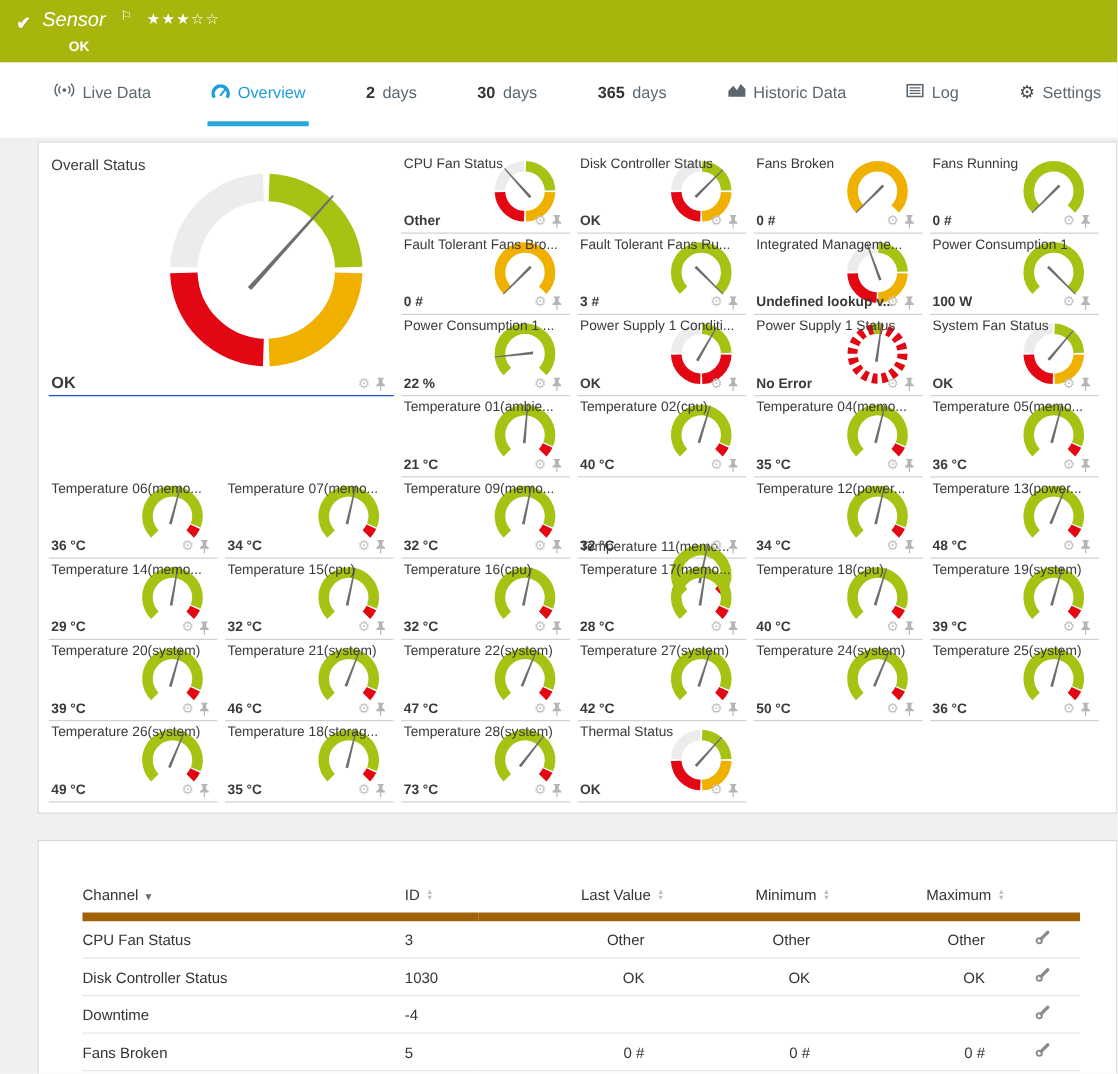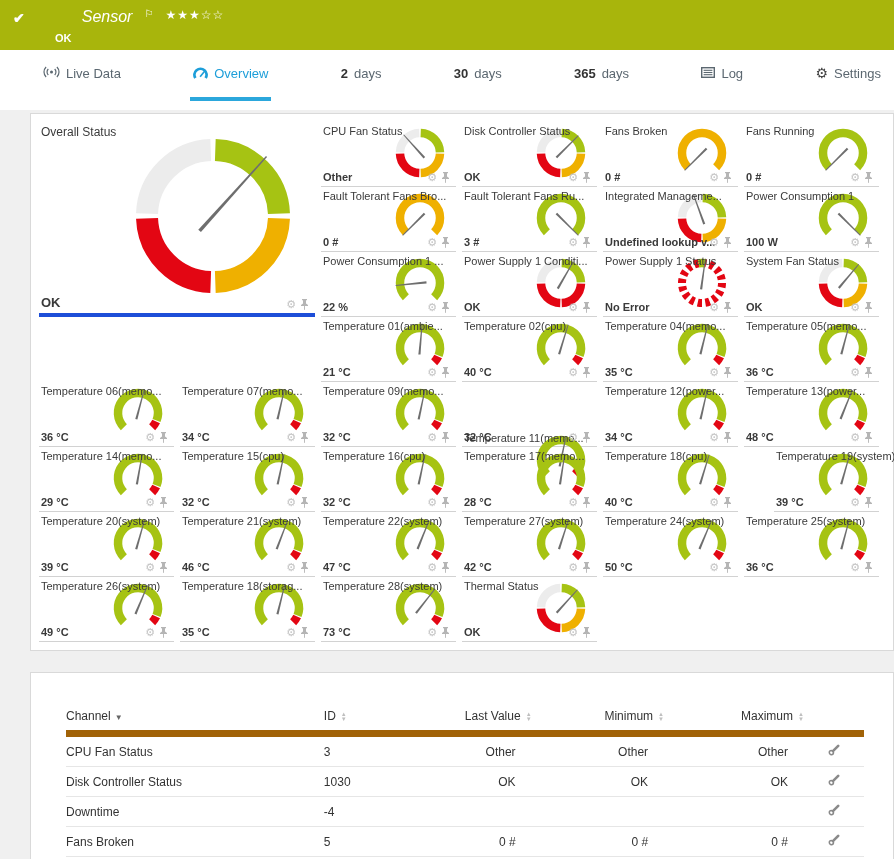--- a/index.html
+++ b/index.html
@@ -5,21 +5,21 @@
   * { box-sizing: border-box; }
   html,body { margin:0; padding:0; }
   body {
     width:894px; height:859px; overflow:hidden; position:relative;
     background:#f0f0f0; font-family:"Liberation Sans", sans-serif; color:#333;
   }
   
   .topbar { height:50px; background:#a8b50c; color:#fff; padding:7px 0 0 13px; }
   .topbar-row1 { display:flex; align-items:flex-start; font-size:16px; line-height:20px; }
   .check { font-size:14px; font-weight:bold; margin-right:9px; margin-top:1px; }
-  .kind { font-style:italic; margin-right:7px;margin-left:48px; }
+  .kind { font-style:italic; margin-right:7px; }
   .flag { font-size:10px; margin-left:5px; margin-top:-3px; }
   .stars { font-size:12px; letter-spacing:1px; margin-left:12px; margin-top:-2px; }
   .topbar-row2 { margin-left:42px; margin-top:4px; font-size:11px; font-weight:bold; }
   
   .tabs { background:#fff; height:60px; display:flex; justify-content:space-between;
           padding:0 10px 0 40px; }
   .tab { display:flex; align-items:center; gap:6px; font-size:13px; color:#5b6770;
          border-bottom:4px solid transparent; margin-bottom:9px; padding:0 3px; cursor:pointer; }
   .tab.active { color:#1d9ed9; border-bottom-color:#2ba7dc; }
   .tab .bold { font-weight:bold; color:#333; }
@@ -32,21 +32,21 @@
   .grid { display:grid; grid-template-columns:repeat(6,141px); grid-auto-rows:65px; }
   .card { position:relative; margin-right:6px; border-bottom:1px solid #d2d2d2; }
   .card-title { position:absolute; top:3px; left:2px; font-size:11px; color:#3a3a3a;
                 white-space:nowrap; overflow:hidden; max-width:133px; z-index:2; }
   .card-value { position:absolute; bottom:3px; left:2px; font-size:11px; font-weight:bold;
                 color:#3a3a3a; white-space:nowrap; z-index:2; }
   .card-gauge { position:absolute; top:4px; right:9px; width:54px; height:54px; z-index:1; }
   .card-icons { position:absolute; bottom:3px; right:6px; display:flex; gap:4px;
                 align-items:center; z-index:3; }
   .gear-small { font-size:11px; color:#c4c4c4; line-height:1; cursor:pointer; }
-  .card.overall { border-bottom:4px solid #1d4ed8; }
+  .card.overall { border-bottom:1px solid #1d4ed8; }
   .card.overall .card-title { font-size:12px; }
   .card.overall .card-value { font-size:13px; }
   .card.overall .card-gauge { top:6px; right:auto; left:86px; width:176px; height:176px; }
   
   table { border-collapse:collapse; width:798px; font-size:12px; color:#333; }
   th { font-weight:normal; text-align:left; padding:6px 0 7px 0; border-bottom:7px solid #a16207; }
   td { padding:7px 0; border-bottom:1px solid #e6e6e6; }
   th.r, td.r { text-align:right; }
   td.r { padding-right:16px; }
   .sort-pair { display:inline-flex; flex-direction:column; margin-left:5px; vertical-align:middle;
@@ -91,20 +91,26 @@
     </div>
     <div class="tab">
       <span class="bold">30</span>
       <span>days</span>
     </div>
     <div class="tab">
       <span class="bold">365</span>
       <span>days</span>
     </div>
     <div class="tab">
+      <span><svg width="15" height="12" viewBox="0 0 15 12">
+          <path d="M0.7 11.3 V6.8 L4.6 2.6 L7.6 6.2 L10.6 1.2 L14.3 5.2 V11.3 Z" fill="#5b6770"></path>
+        </svg></span>
+      <span>Historic Data</span>
+    </div>
+    <div class="tab">
       <span><svg width="14" height="11" viewBox="0 0 14 11">
           <rect x="0.7" y="0.7" width="12.6" height="9.6" fill="none" stroke="#5b6770" stroke-width="1.4"></rect>
           <line x1="2.6" y1="3.3" x2="11.4" y2="3.3" stroke="#5b6770" stroke-width="1.1"></line>
           <line x1="2.6" y1="5.5" x2="11.4" y2="5.5" stroke="#5b6770" stroke-width="1.1"></line>
           <line x1="2.6" y1="7.7" x2="11.4" y2="7.7" stroke="#5b6770" stroke-width="1.1"></line>
         </svg></span>
       <span>Log</span>
     </div>
     <div class="tab">
       <span><span class="gear-glyph">⚙</span></span>
@@ -618,21 +624,21 @@
             </svg></div>
     <div class="card-value">40 °C</div>
     <span class="card-icons">
       <span class="gear-small">⚙</span>
       <svg class="pin" width="9" height="11" viewBox="0 0 9 11">
               <path d="M2 0 h5 v1 l-1 .6 v2.8 l2 1.6 v1 H1 v-1 l2 -1.6 V1.6 L2 1 z" fill="#b5b5b5"></path>
               <rect x="4.05" y="6.8" width="0.9" height="4" fill="#b5b5b5"></rect>
             </svg>
     </span>
   </div>
-        <div class="card" style="grid-area: 6 / 6; margin-left: 30px;">
+        <div class="card" style="grid-area: 6 / 6;">
     <div class="card-title">Temperature 19(system)</div>
     <div class="card-gauge"><svg width="54" height="54" viewBox="0 0 54 54">
               <path d="M 12.86 41.14 A 20 20 0 1 1 45.54 34.49" fill="none" stroke="#a6c313" stroke-width="8.5"></path>
               <path d="M 45.13 35.45 A 20 20 0 0 1 41.14 41.14" fill="none" stroke="#e30613" stroke-width="8.5"></path>
               <g transform="rotate(16 27 27)">
                 <polygon points="25.9,33.5 28.1,33.5 27.45,2.5 26.55,2.5" fill="#6e6e6e"></polygon>
               </g>
             </svg></div>
     <div class="card-value">39 °C</div>
     <span class="card-icons">

